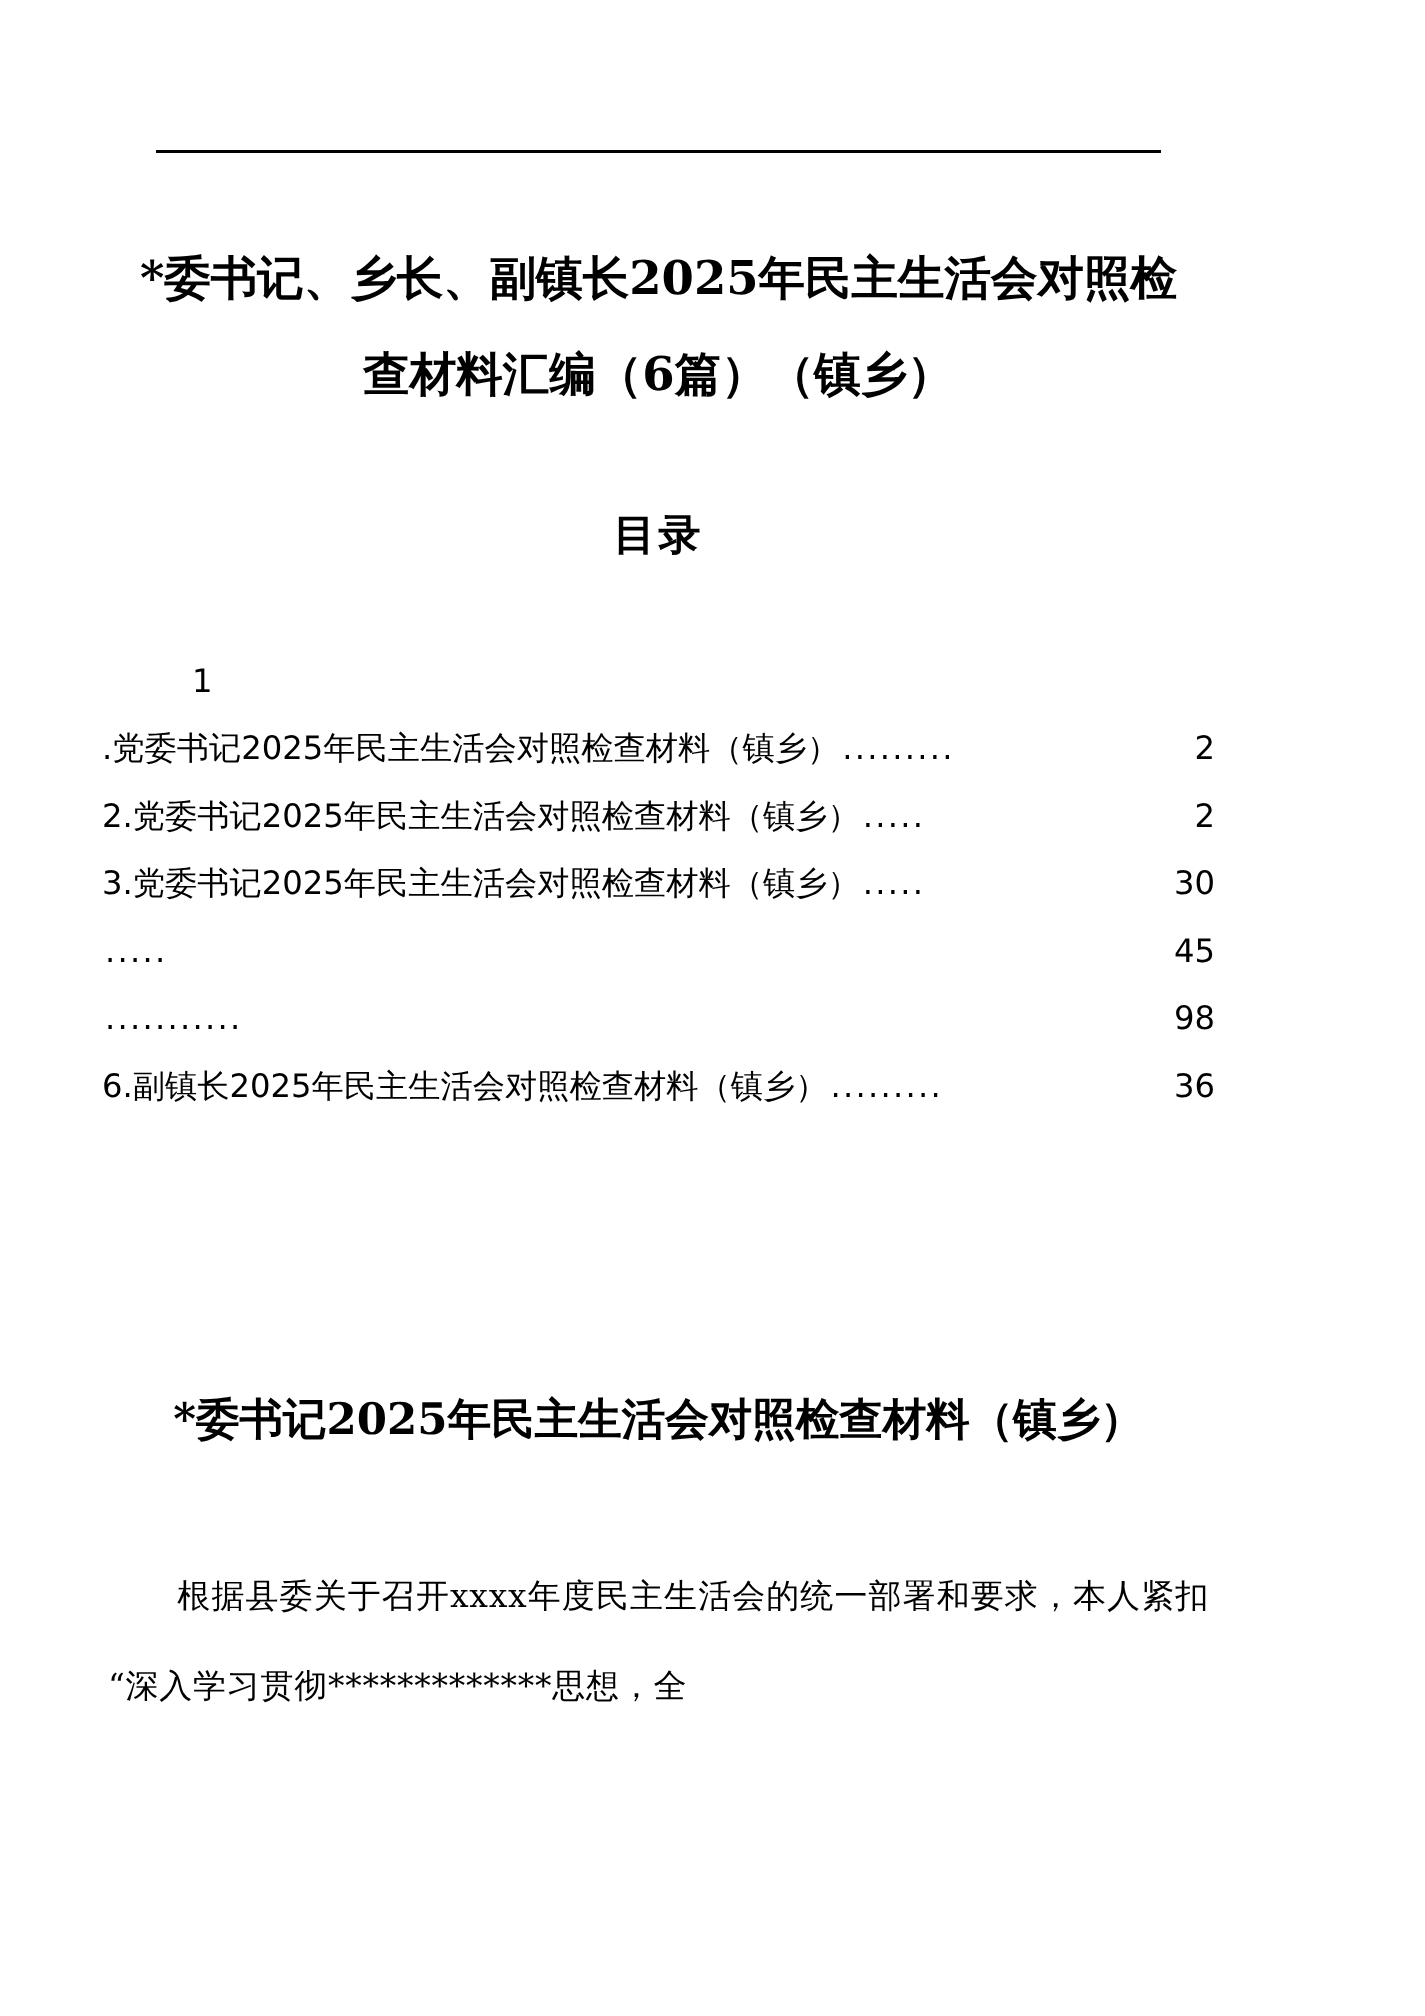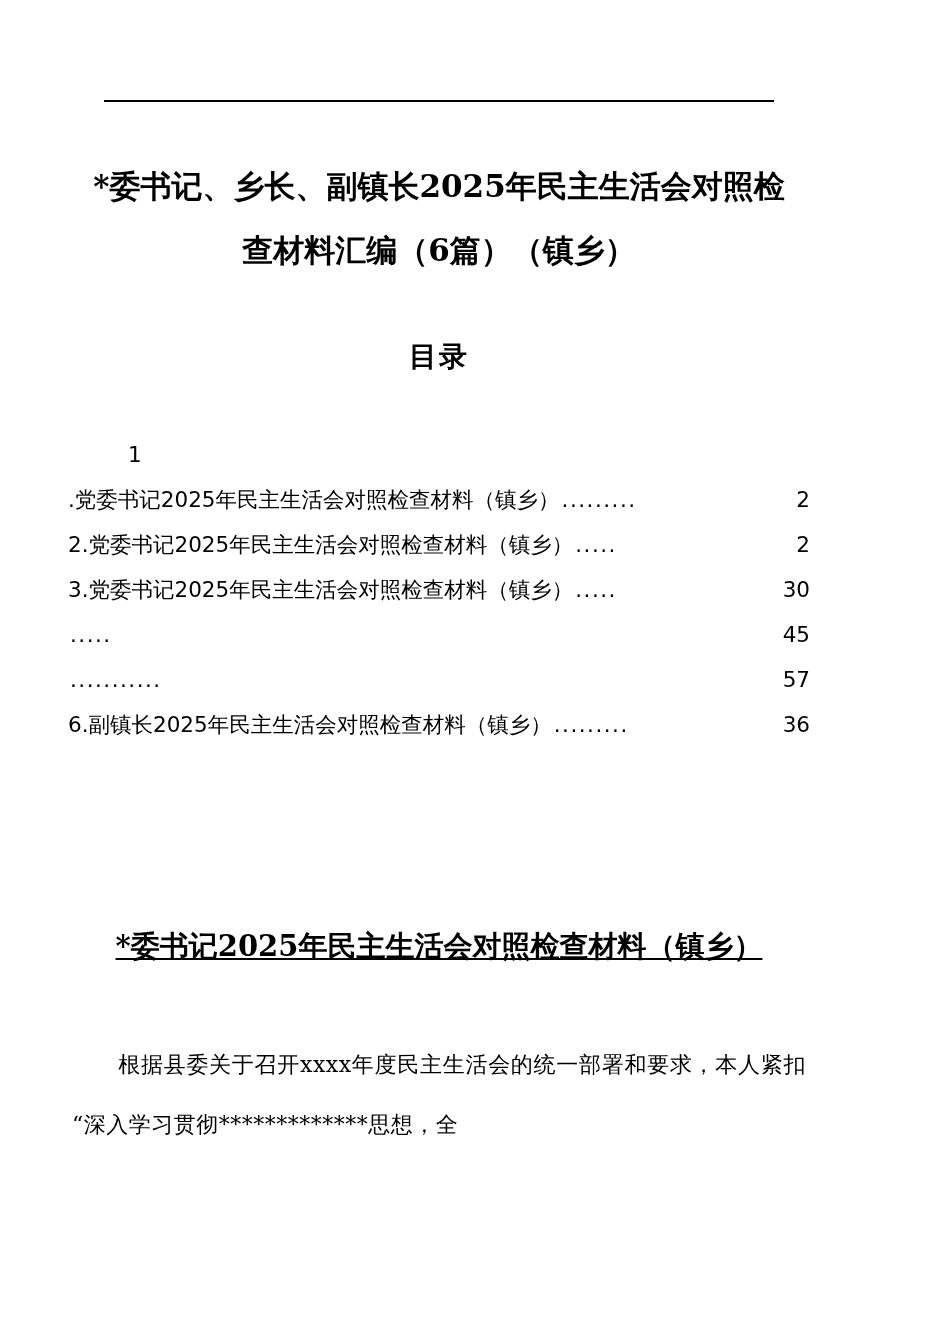--- a/index.html
+++ b/index.html
@@ -78,21 +78,20 @@
     text-align: right;
   }
   .section-title {
     font-family: "DejaVu Serif", "Liberation Serif", serif;
     font-weight: bold;
     font-size: 29px;
     line-height: 58px;
     text-align: center;
     margin-top: 170px;
     padding: 0 6px;
-    text-decoration: underline;
   }
   .body-text {
     margin-top: 60px;
     font-family: "DejaVu Serif", "Liberation Serif", serif;
     font-size: 22px;
     line-height: 60px;
     text-align: justify;
     text-justify: inter-ideograph;
     letter-spacing: 0.5px;
     padding: 0 4px;
@@ -135,21 +134,21 @@
       <span class="toc-page">30</span>
     </div>
 
     <div class="toc-row">
       <span class="toc-dots">.....</span>
       <span class="toc-page">45</span>
     </div>
 
     <div class="toc-row">
       <span class="toc-dots">...........</span>
-      <span class="toc-page">57</span>
+      <span class="toc-page">98</span>
     </div>
 
     <div class="toc-row">
       <span class="toc-label">6.副镇长2025年民主生活会对照检查材料（镇乡）</span>
       <span class="toc-dots">.........</span>
       <span class="toc-page">36</span>
     </div>
 
   </div>
 

